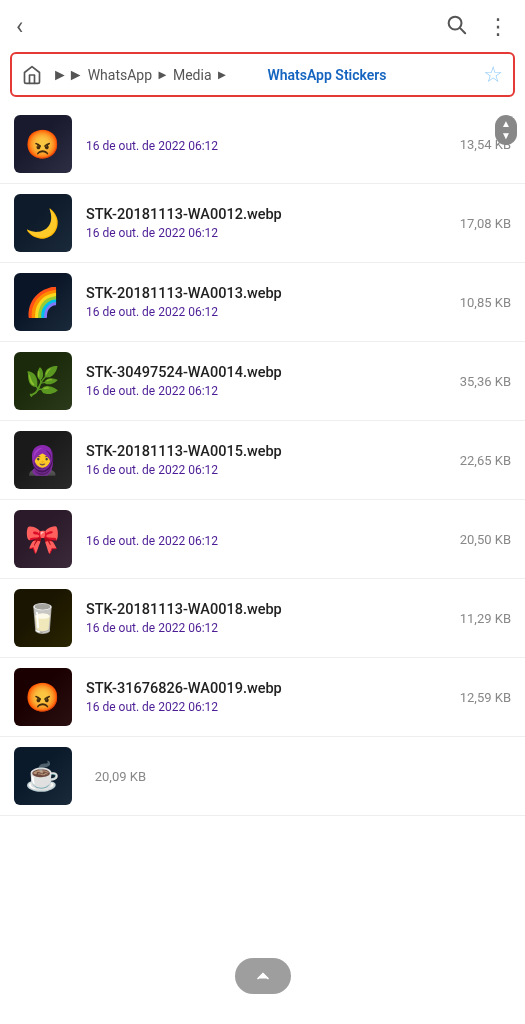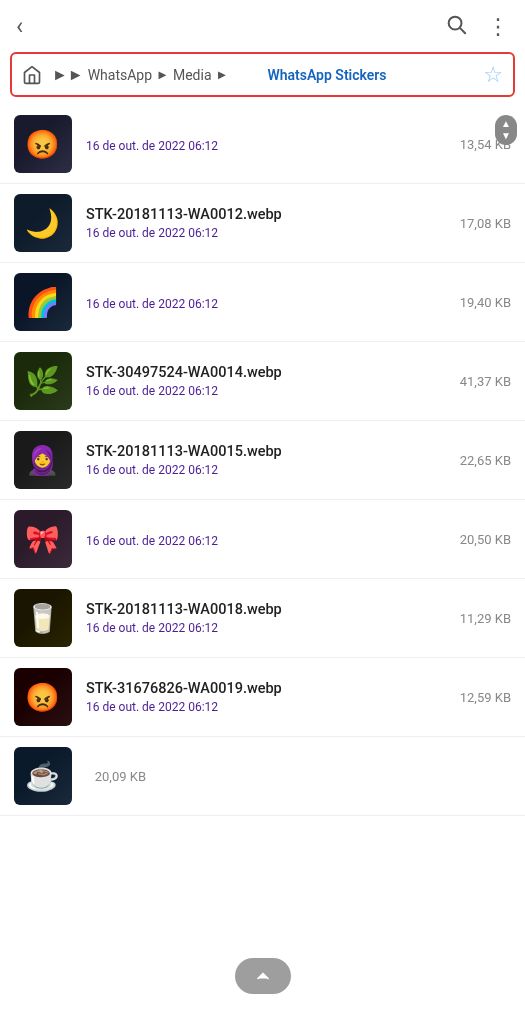--- a/index.html
+++ b/index.html
@@ -253,33 +253,34 @@
       <div class="file-name">STK-20181113-WA0012.webp</div>
       <div class="file-date">16 de out. de 2022 06:12</div>
     </div>
     <div class="file-size">17,08 KB</div>
   </li>
       <li class="file-item">
     <div class="file-thumb thumb-2">
       <span class="thumb-emoji">🌈</span>
     </div>
     <div class="file-info">
-      <div class="file-date">16 de out. de 2022 06:12</div>
-    </div>
-    <div class="file-size">19,40 KB</div>
+      <div class="file-name">STK-20181113-WA0013.webp</div>
+      <div class="file-date">16 de out. de 2022 06:12</div>
+    </div>
+    <div class="file-size">10,85 KB</div>
   </li>
       <li class="file-item">
     <div class="file-thumb thumb-3">
       <span class="thumb-emoji">🌿</span>
     </div>
     <div class="file-info">
       <div class="file-name">STK-30497524-WA0014.webp</div>
       <div class="file-date">16 de out. de 2022 06:12</div>
     </div>
-    <div class="file-size">41,37 KB</div>
+    <div class="file-size">35,36 KB</div>
   </li>
       <li class="file-item">
     <div class="file-thumb thumb-4">
       <span class="thumb-emoji">🧕</span>
     </div>
     <div class="file-info">
       <div class="file-name">STK-20181113-WA0015.webp</div>
       <div class="file-date">16 de out. de 2022 06:12</div>
     </div>
     <div class="file-size">22,65 KB</div>

